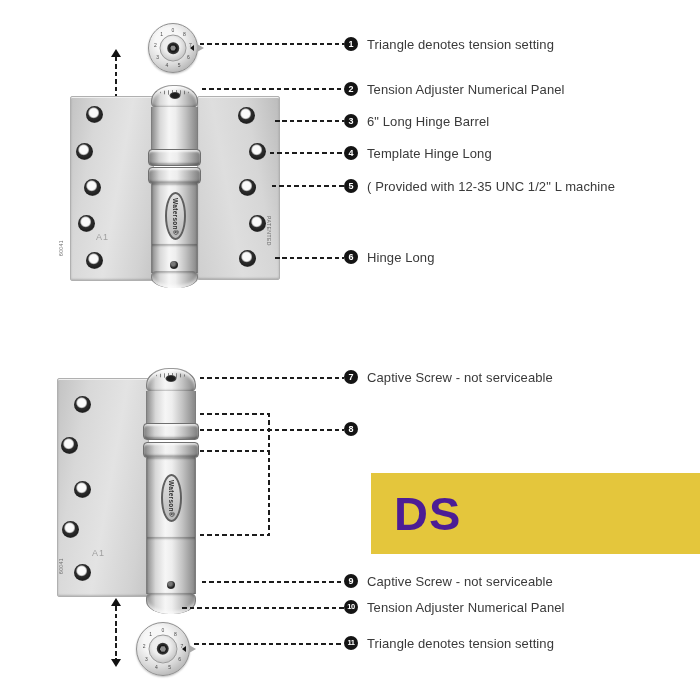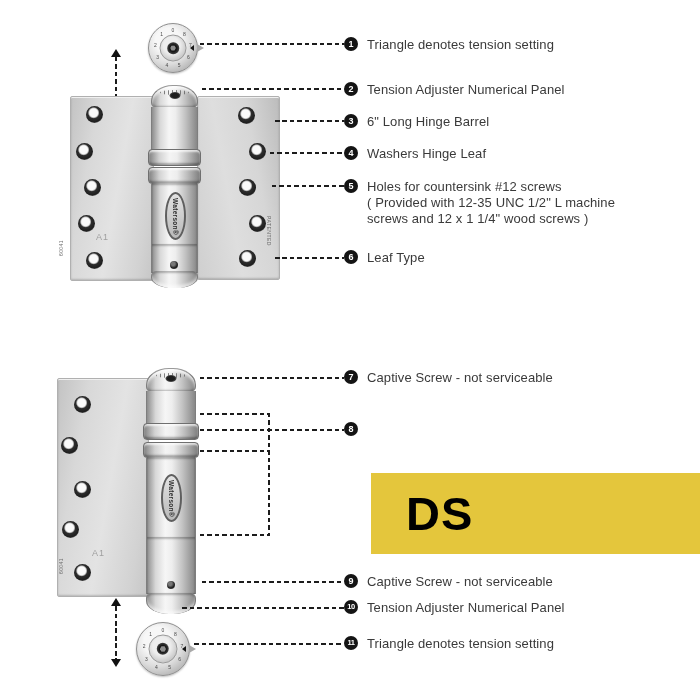--- a/index.html
+++ b/index.html
@@ -85,21 +85,21 @@
 
   
   .mark-a1 { position:absolute; font-size:9px; color:#9f9f9f; letter-spacing:1px; }
   .mark-vert { position:absolute; writing-mode:vertical-rl; transform:rotate(180deg);
     font-size:5px; color:#6f6f6f; letter-spacing:.4px; line-height:1.2; }
   .mark-pat { position:absolute; writing-mode:vertical-rl; font-size:5px; color:#6b6b6b; letter-spacing:.5px; }
 
   
   .ds-badge { position:absolute; left:371px; top:473px; width:329px; height:81px;
     display:flex; align-items:center; }
-  .ds-text { font-size:47px; font-weight:bold; color:#000000; padding-left:35px; letter-spacing:1px; }
+  .ds-text { font-size:47px; font-weight:bold; color:#4c1d95; padding-left:23px; letter-spacing:1px; }
 </style>
 </head>
 <body>
 
 <div class="canvas">
 
   <div>
 
     <div class="knob" style="left:148px;top:23px;width:48px;height:48px;">
       <div class="knob-tab"></div>
@@ -175,33 +175,31 @@
   <div class="callout" style="top:82px;">
     <span class="cnum">2</span>
     <span class="clabel">Tension Adjuster Numerical Panel</span>
   </div>
   <div class="callout" style="top:114px;">
     <span class="cnum">3</span>
     <span class="clabel">6" Long Hinge Barrel</span>
   </div>
   <div class="callout" style="top:146px;">
     <span class="cnum">4</span>
-    <span class="clabel">Washers Hinge Leaf</span>
+    <span class="clabel">Template Hinge Long</span>
   </div>
   <div class="callout" style="top:179px;">
     <span class="cnum">5</span>
     <span class="clabel">
-      <span class="sub">Holes for countersink #12 screws</span>
       <span class="sub">( Provided with 12-35 UNC 1/2" L machine</span>
-      <span class="sub">screws and 12 x 1 1/4" wood screws )</span>
     </span>
   </div>
   <div class="callout" style="top:250px;">
     <span class="cnum">6</span>
-    <span class="clabel">Leaf Type</span>
+    <span class="clabel">Hinge Long</span>
   </div>
 
   <div>
 
     <div class="leaf" style="left:57px;top:378px;width:90px;height:217px;"></div>
 
     <div class="hole" style="left:74px;top:396px;"></div>
     <div class="hole" style="left:61px;top:437px;"></div>
     <div class="hole" style="left:74px;top:481px;"></div>
     <div class="hole" style="left:62px;top:521px;"></div>

